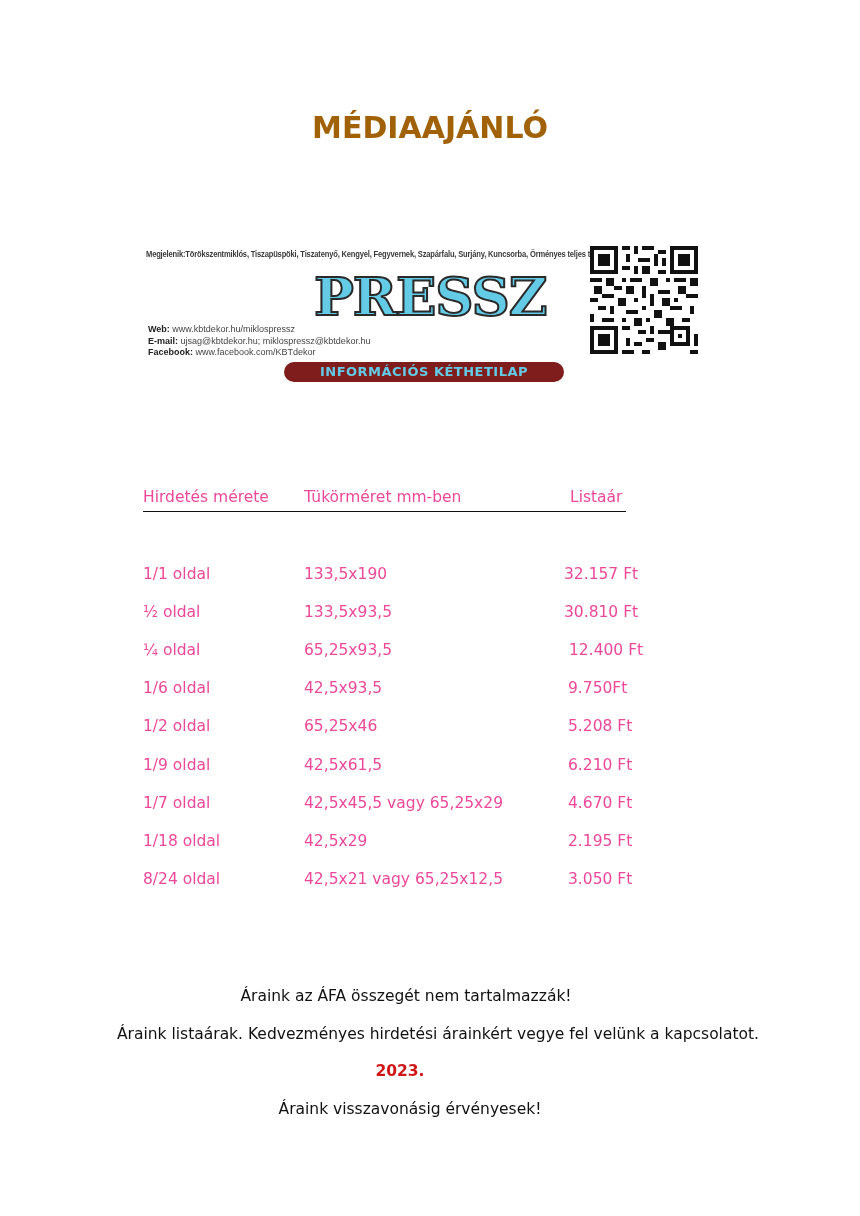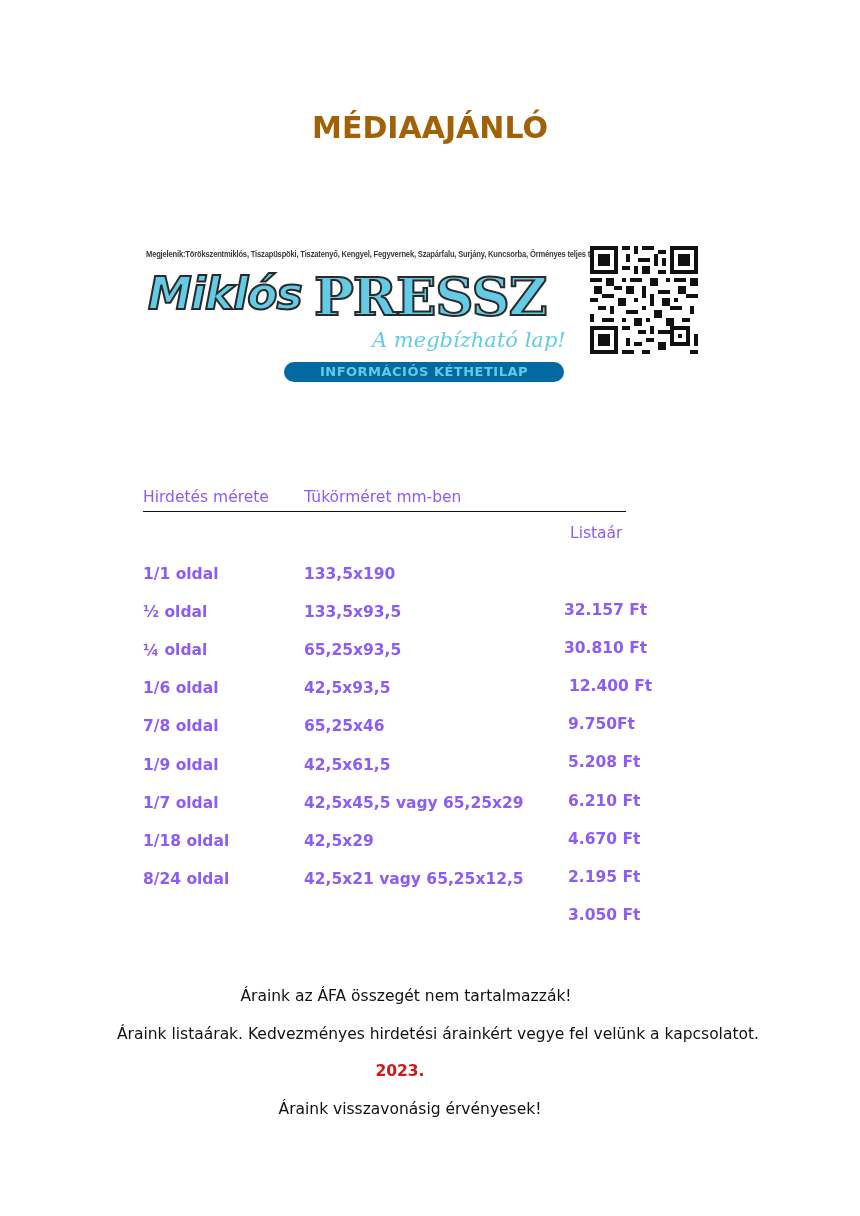--- a/index.html
+++ b/index.html
@@ -21,54 +21,57 @@
                       -webkit-text-stroke: 2px #2a2a2a; letter-spacing: -1px; }
     .banner .pressz { position: absolute; left: 168px; top: 20px; font-family: "DejaVu Serif", serif;
                       font-size: 52px; font-weight: bold; color: #63cbe6;
                       -webkit-text-stroke: 2px #2a2a2a; letter-spacing: -1px; transform: scaleX(1.02); transform-origin: left top; }
     .banner .contact { position: absolute; left: 2px; top: 78px; font-family: "Liberation Sans", sans-serif;
                        font-size: 9px; color: #444; line-height: 11.5px; }
     .banner .contact b { color: #222; }
     .banner .slogan { position: absolute; left: 226px; top: 82px; font-family: "DejaVu Serif", serif;
                       font-style: italic; font-size: 21px; color: #63cbe6; white-space: nowrap; }
     .banner .infobar { position: absolute; left: 138px; top: 116px; width: 280px; height: 20px;
-                       background: #0369a1; border-radius: 10px; text-align: center;
+                       background: #7f1d1d; border-radius: 10px; text-align: center;
                        font-family: "DejaVu Sans", sans-serif; font-weight: bold; font-size: 13px;
                        line-height: 20px; color: #63cbe6; letter-spacing: 0.5px; }
 
     
     .qr { position: absolute; left: 590px; top: 246px; width: 108px; height: 108px; }
 
     
     .table { position: absolute; left: 143px; top: 485px; width: 560px;
-             font-family: "DejaVu Sans", sans-serif; font-size: 15.5px; color: #8b5cf6; }
+             font-family: "DejaVu Sans", sans-serif; font-size: 15.5px; color: #ec4899; }
     .thead { position: relative; height: 26px; border-bottom: 1.5px solid #111; width: 483px; }
     .thead span { position: absolute; top: 3px; white-space: nowrap; }
     .row { position: absolute; left: 0; height: 24px; white-space: nowrap; }
-    .row span { position: absolute; top: 0; font-weight: bold; }
+    .row span { position: absolute; top: 0; }
     .col1 { left: 0; }
     .col2 { left: 161px; }
-    .col3 { left: 425px; margin-top: 36px; }
+    .col3 { left: 425px; }
 
     .note { position: absolute; left: 0; width: 860px; text-align: center;
             font-family: "DejaVu Sans", sans-serif; font-size: 15.5px; color: #111; }
     .year { color: #d01818; font-weight: bold; }
   </style>
 </head>
 <body>
 
 <div class="page">
 
   <div class="title">MÉDIAAJÁNLÓ</div>
 
   <div class="banner">
     <div class="appears">Megjelenik:Törökszentmiklós, Tiszapüspöki, Tiszatenyő, Kengyel, Fegyvernek, Szapárfalu, Surjány, Kuncsorba, Örményes teljes területén!</div>
-    <div class="miklos">Miklós</div>
     <div class="pressz">PRESSZ</div>
-    <div class="slogan">A megbízható lap!</div>
+    <div class="contact">
+      <div><b>Web:</b> <span>www.kbtdekor.hu/miklospressz</span></div>
+      <div><b>E-mail:</b> <span>ujsag@kbtdekor.hu; miklospressz@kbtdekor.hu</span></div>
+      <div><b>Facebook:</b> <span>www.facebook.com/KBTdekor</span></div>
+    </div>
     <div class="infobar">INFORMÁCIÓS KÉTHETILAP</div>
   </div>
 
   <div class="qr">
     <svg width="108" height="108" viewBox="0 0 27 27" shape-rendering="crispEdges">
       <rect width="27" height="27" fill="#fff"></rect>
 
       <g fill="#111">
         <rect x="0" y="0" width="7" height="7"></rect>
           <rect x="20" y="0" width="7" height="7"></rect>
@@ -176,21 +179,21 @@
       <span class="col1">¼ oldal</span>
       <span class="col2">65,25x93,5</span>
       <span class="col3" style="left:426px">12.400 Ft</span>
     </div>
     <div class="row" style="top:194px">
       <span class="col1">1/6 oldal</span>
       <span class="col2">42,5x93,5</span>
       <span class="col3">9.750Ft</span>
     </div>
     <div class="row" style="top:232px">
-      <span class="col1">7/8 oldal</span>
+      <span class="col1">1/2 oldal</span>
       <span class="col2">65,25x46</span>
       <span class="col3">5.208 Ft</span>
     </div>
     <div class="row" style="top:271px">
       <span class="col1">1/9 oldal</span>
       <span class="col2">42,5x61,5</span>
       <span class="col3">6.210 Ft</span>
     </div>
     <div class="row" style="top:309px">
       <span class="col1">1/7 oldal</span>

